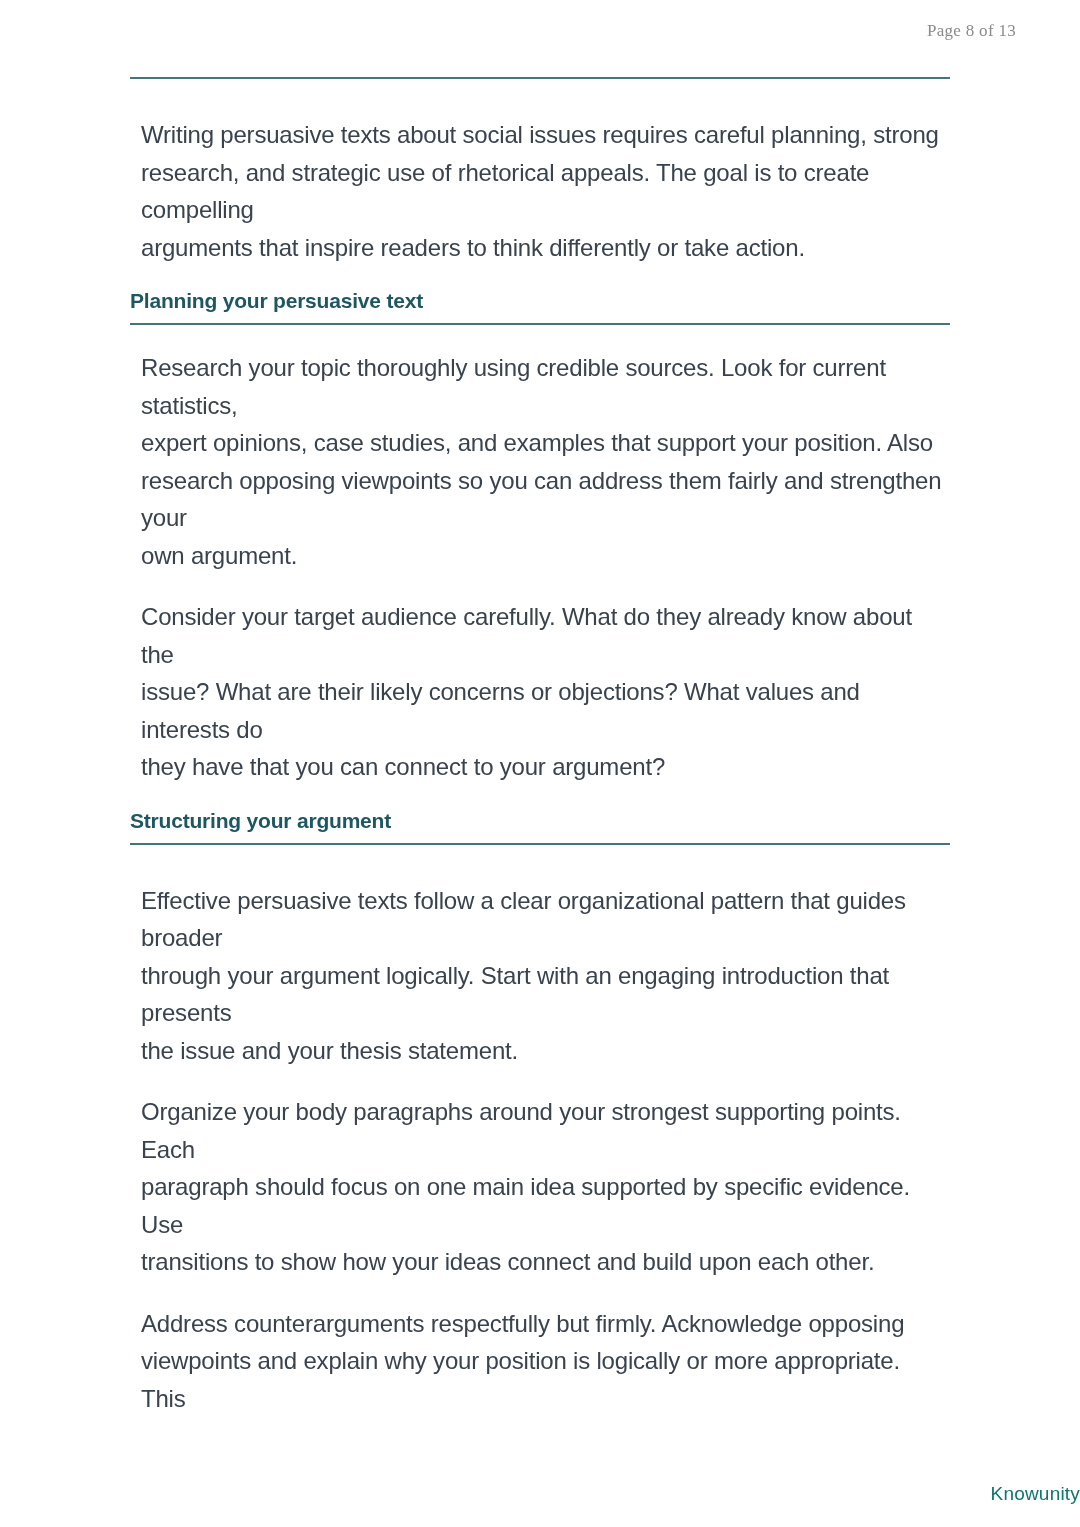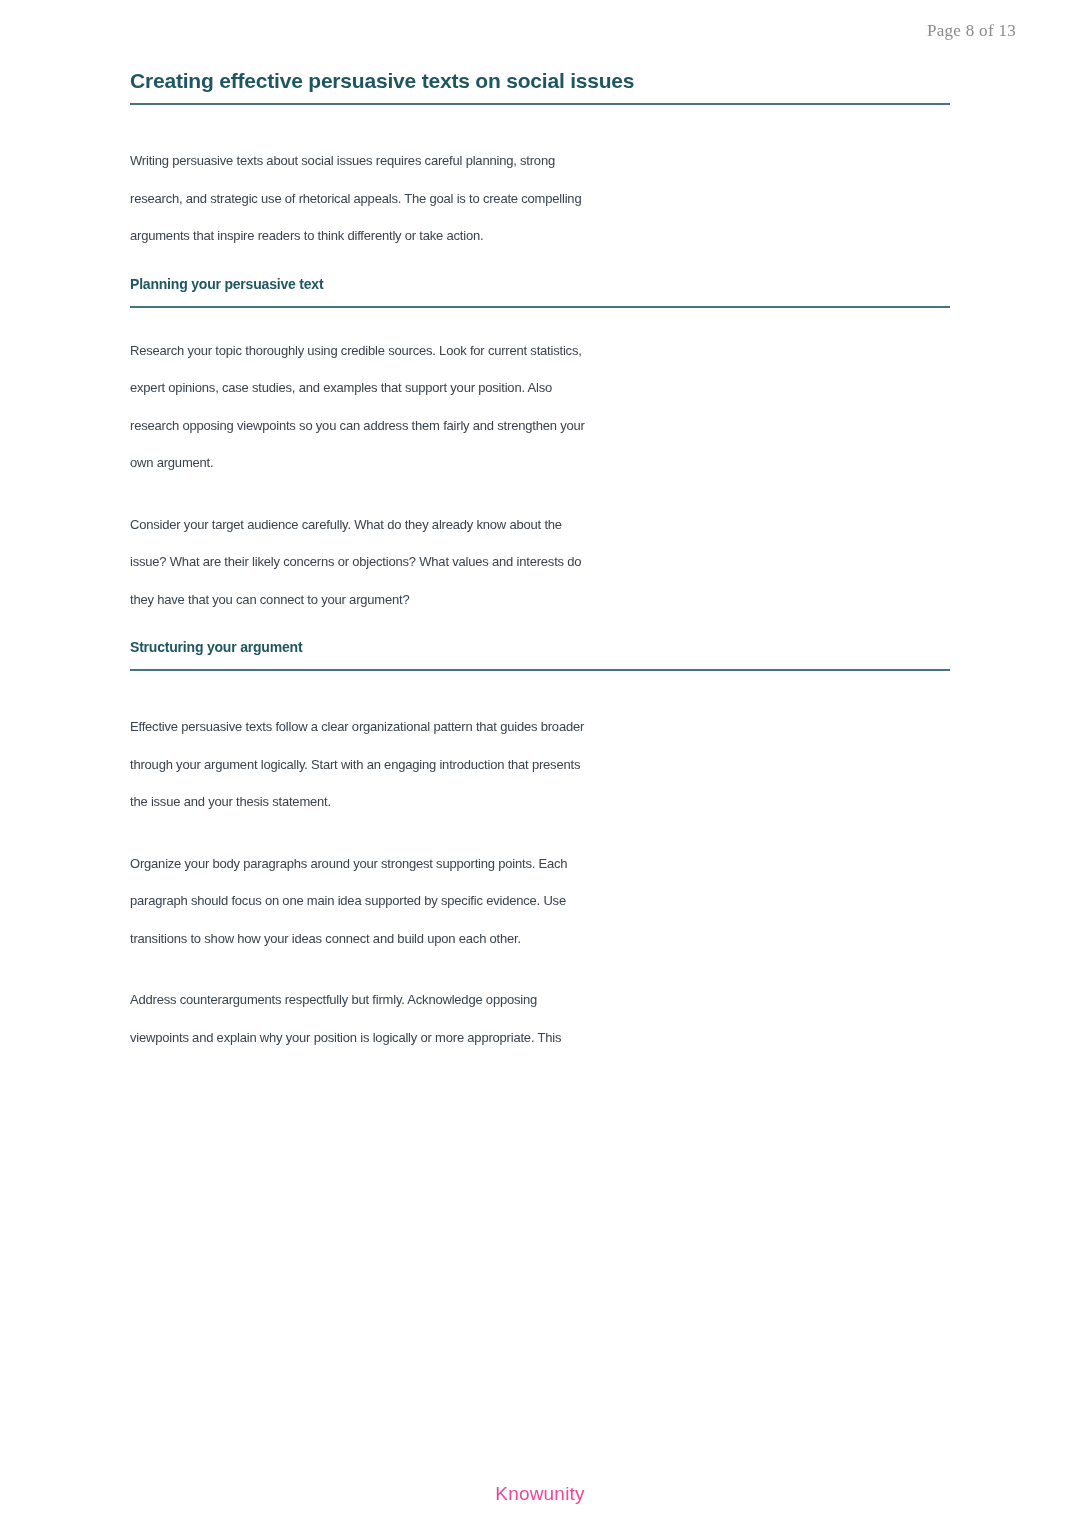--- a/index.html
+++ b/index.html
@@ -28,65 +28,65 @@
     width: 820px;
   }
   h1.doc-title {
     font-size: 21px;
     font-weight: bold;
     line-height: 26px;
     letter-spacing: -0.2px;
     color: #1e5661;
   }
   h2.section-heading {
-    font-size: 14px;
+    font-size: 21px;
     font-weight: bold;
     line-height: 26px;
     letter-spacing: -0.2px;
     color: #1e5661;
-    margin-top: 16px;
+    margin-top: 22px;
   }
   hr.rule {
     border: none;
     border-top: 2px solid #45747f;
     margin: 9px 0 0 0;
     width: 820px;
   }
   p.body-para {
-    font-size: 13px;
+    font-size: 24px;
     line-height: 37.5px;
     letter-spacing: -0.2px;
     color: #39434d;
     white-space: pre-line;
     margin-top: 24px;
+    margin-left: 11px;
   }
   p.body-para.after-rule {
     margin-top: 37px;
   }
   .footer-brand {
     position: absolute;
     left: 0;
     right: 0;
     top: 1483px;
-    text-align: center;
+    text-align: right;
     font-size: 19px;
-    color: #ec4899;
+    color: #0f766e;
     letter-spacing: 0.2px;
   }
 </style>
 </head>
 <body>
 
 <div class="page">
 
   <div class="page-number">Page 8 of 13</div>
 
   <main class="content">
 
-    <h1 class="doc-title">Creating effective persuasive texts on social issues</h1>
     <hr class="rule">
 
     <p class="body-para after-rule">Writing persuasive texts about social issues requires careful planning, strong
 research, and strategic use of rhetorical appeals. The goal is to create compelling
 arguments that inspire readers to think differently or take action.</p>
 
     <h2 class="section-heading">Planning your persuasive text</h2>
     <hr class="rule">
 
     <p class="body-para">Research your topic thoroughly using credible sources. Look for current statistics,

